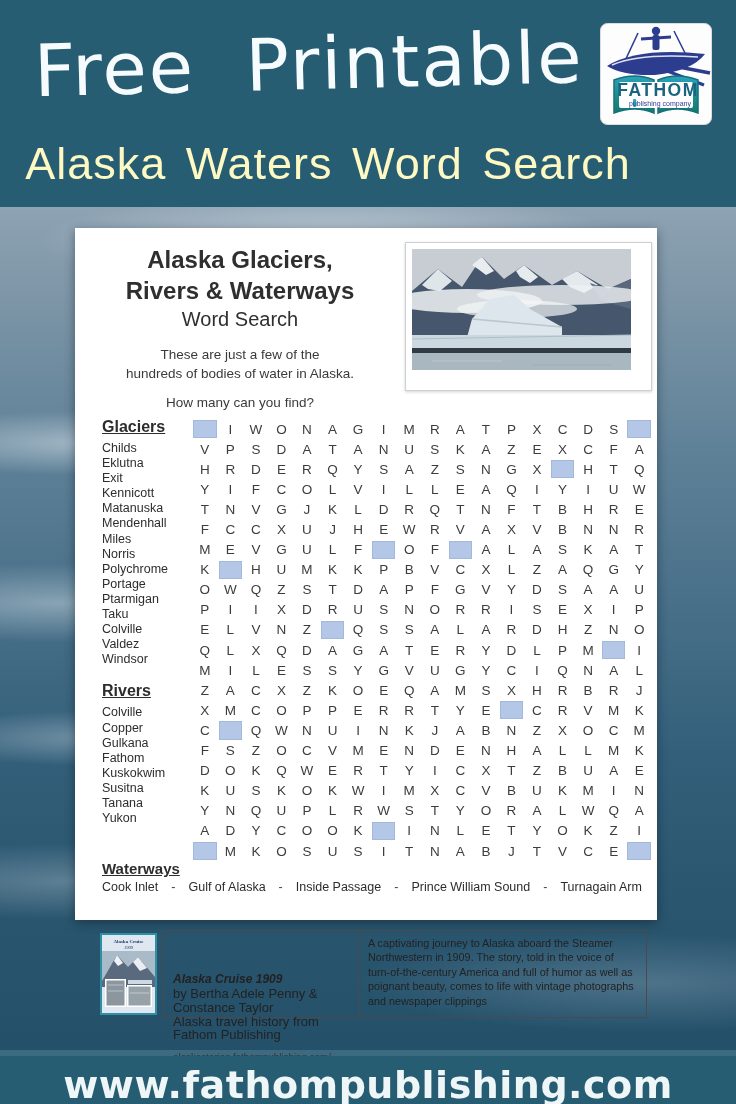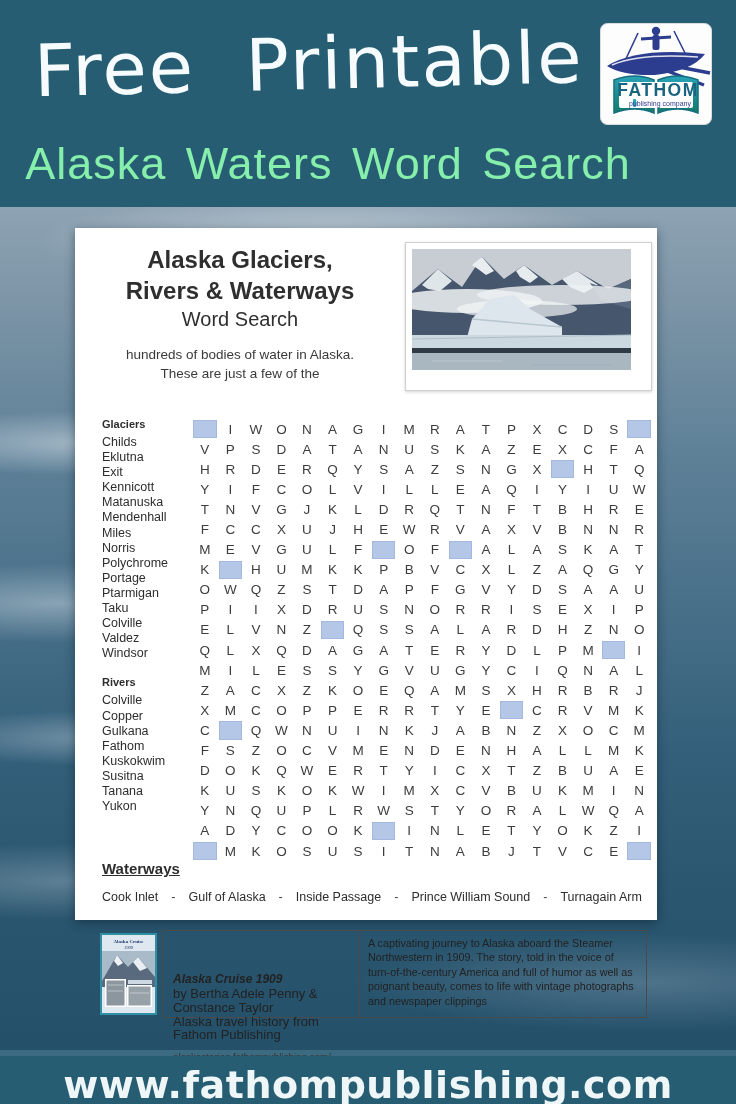--- a/index.html
+++ b/index.html
@@ -3,21 +3,21 @@
 <meta charset="utf-8">
 <style>
   html,body{margin:0;padding:0;background:#222;}
   .pin{position:relative;width:736px;height:1104px;overflow:hidden;background:#3c6a80;font-family:"Liberation Sans",sans-serif;margin:0 auto;}
 
   
   .header-band{position:absolute;left:0;top:0;width:736px;height:207px;background:#275d72;}
   .free-printable{position:absolute;left:34px;top:22px;width:560px;font-family:"DejaVu Sans",sans-serif;
     font-size:72px;font-weight:400;color:#f6fbfd;letter-spacing:2px;word-spacing:26px;transform:rotate(-1.5deg);}
   .subtitle{position:absolute;left:0;top:138px;width:656px;text-align:center;font-size:45px;
-    color:#86efac;letter-spacing:1px;word-spacing:6px;font-weight:400;}
+    color:#fef9c3;letter-spacing:1px;word-spacing:6px;font-weight:400;}
   .logo-box{position:absolute;left:600px;top:23px;width:112px;height:84px;}
 
   
   .water-bg{position:absolute;left:0;top:207px;width:736px;height:843px;
     background:
       radial-gradient(ellipse 420px 70px at 45% 4%, rgba(205,214,223,.75), transparent 70%),
       radial-gradient(ellipse 300px 45px at 12% 28%, rgba(216,226,233,.55), transparent 72%),
       radial-gradient(ellipse 340px 55px at 8% 47%, rgba(200,214,224,.5), transparent 72%),
       radial-gradient(ellipse 280px 40px at 14% 63%, rgba(193,208,220,.45), transparent 70%),
       radial-gradient(ellipse 360px 55px at 10% 80%, rgba(170,190,205,.4), transparent 70%),
@@ -38,33 +38,33 @@
   .t1,.t2{font-size:24px;line-height:31px;font-weight:700;}
   .t3{font-size:20px;line-height:27px;font-weight:400;}
   .intro{margin-top:13px;font-size:13.5px;line-height:18.5px;color:#3a3a3a;}
   .question{margin-top:12px;font-size:13.5px;color:#3a3a3a;}
   .photo-frame{position:absolute;left:330px;top:14px;width:233px;height:135px;background:#fff;
     border:1px solid #cfd0d3;padding:6px;box-shadow:0 1px 3px rgba(0,0,0,.18);}
   .photo-frame svg{display:block;}
 
   
   .wordlists{position:absolute;left:27px;top:190px;width:92px;color:#2d2d2d;}
-  .wl-head{font-size:11px;font-weight:700;margin-bottom:5px;}
+  .wl-head{font-size:16px;font-weight:700;text-decoration:underline;margin-bottom:5px;}
   .wl-head.mt{margin-top:15px;}
   .wl-item{font-size:12.5px;line-height:15.1px;}
 
   
   .grid{position:absolute;left:117px;top:191px;width:460px;display:grid;
     grid-template-columns:repeat(18,1fr);grid-auto-rows:20.1px;}
   .cell{display:flex;align-items:center;justify-content:center;font-size:13.5px;color:#3d3d3d;}
   .cell.hl{background:#b4c7e7;box-shadow:inset 0 0 0 1px #a2b8dc;margin:1px 1px;}
 
   
   .waterways{position:absolute;left:27px;top:632px;width:545px;color:#2d2d2d;}
-  .ww-head{display:inline-block;font-size:15px;font-weight:700;text-decoration:underline;margin-bottom:13px;}
+  .ww-head{display:inline-block;font-size:15px;font-weight:700;text-decoration:underline;margin-bottom:3px;}
   .ww-items{font-size:12.5px;}
   .ww-item{display:inline-block;}
   .ww-sep{display:inline-block;margin:0 13px;color:#444;}
 
   
   .book-thumb{position:absolute;left:25px;top:705px;width:57px;height:82px;}
   .book-table{position:absolute;left:88px;top:702px;width:484px;height:88px;border:1.5px solid #4a4a4a;
     display:flex;box-sizing:border-box;}
   .book-left{width:196px;box-sizing:border-box;border-right:1.5px solid #4a4a4a;padding:5px 8px 4px 9px;color:#222;}
   .bt-title{font-size:12px;font-weight:700;font-style:italic;line-height:15px;margin-top:36px;}
@@ -115,23 +115,24 @@
     </div>
   </div>
 
   <div class="card">
 
     <div class="card-title">
       <div class="t1">Alaska Glaciers,</div>
       <div class="t2">Rivers &amp; Waterways</div>
       <div class="t3">Word Search</div>
       <div class="intro">
+        <div>These are just a few of the</div>
         <div>hundreds of bodies of water in Alaska.</div>
-        <div>These are just a few of the</div>
       </div>
+      <div class="question">How many can you find?</div>
     </div>
 
     <div class="photo-frame">
       <svg width="219" height="121" viewBox="0 0 219 121">
         <rect width="219" height="121" fill="#bfc6cd"></rect>
         <rect width="219" height="52" fill="#c8cdd3"></rect>
 
         <polygon points="0,42 26,20 50,38 70,8 92,30 112,16 140,36 165,22 196,40 219,30 219,88 0,88" fill="#46566d"></polygon>
         <polygon points="60,16 70,8 82,22 74,26 66,20" fill="#e9edf0"></polygon>
         <polygon points="104,22 112,16 126,28 118,34 108,28" fill="#e6ebee"></polygon>

